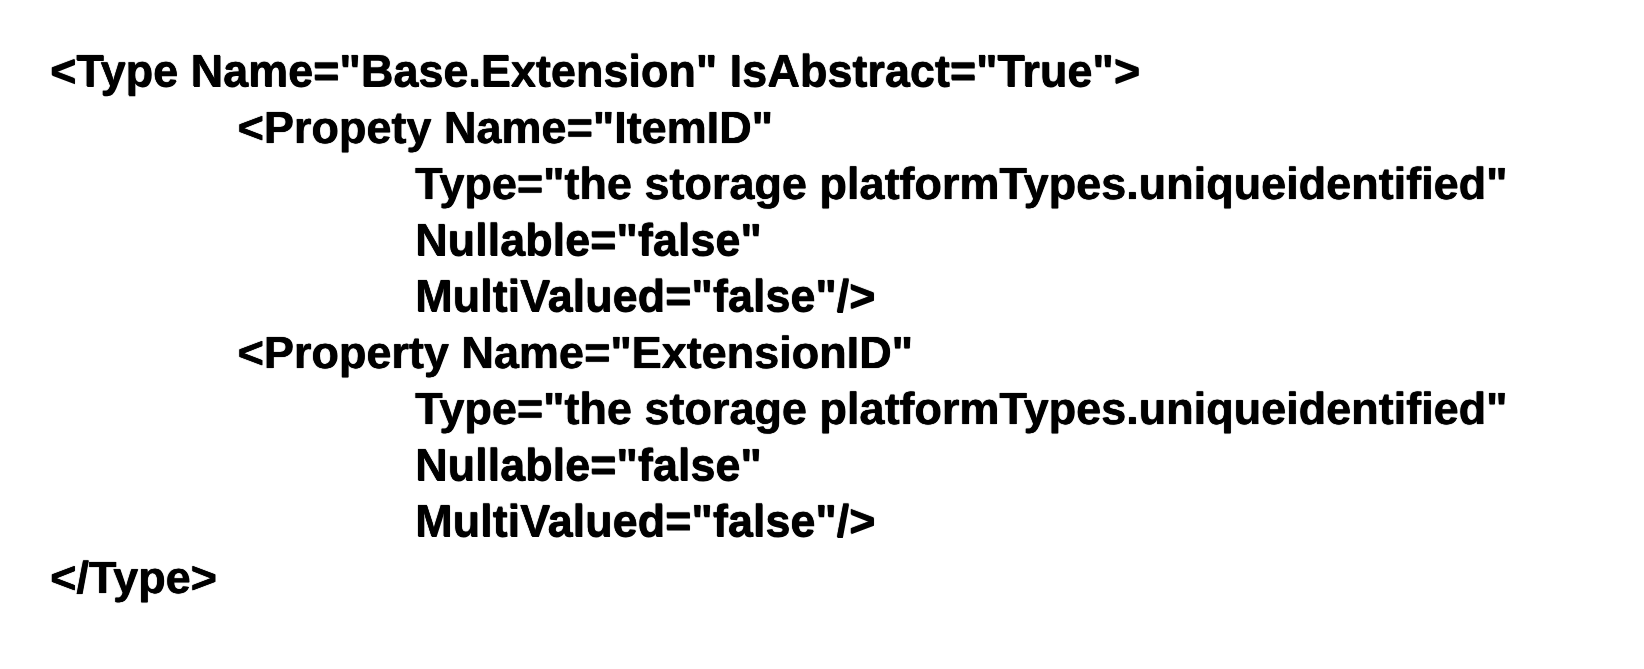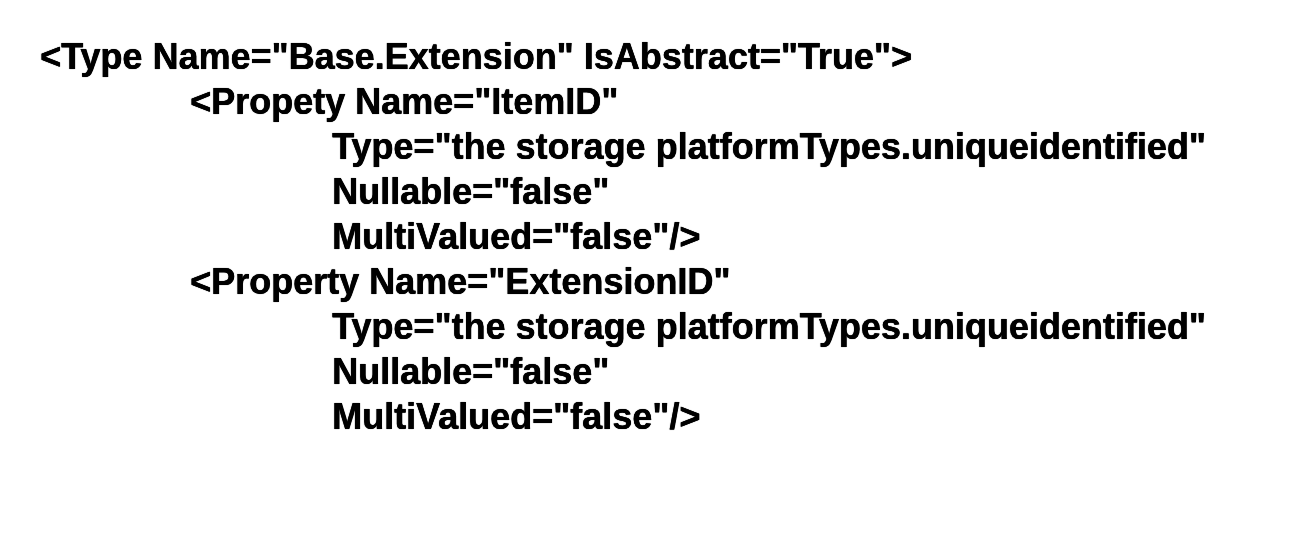--- a/index.html
+++ b/index.html
@@ -44,14 +44,15 @@
   <div class="code-block">
     <div class="code-line indent-0">&lt;Type Name="Base.Extension" IsAbstract="True"&gt;</div>
     <div class="code-line indent-1">&lt;Propety Name="ItemID"</div>
     <div class="code-line indent-2">Type="the storage platformTypes.uniqueidentified"</div>
     <div class="code-line indent-2">Nullable="false"</div>
     <div class="code-line indent-2">MultiValued="false"/&gt;</div>
     <div class="code-line indent-1">&lt;Property Name="ExtensionID"</div>
     <div class="code-line indent-2">Type="the storage platformTypes.uniqueidentified"</div>
     <div class="code-line indent-2">Nullable="false"</div>
     <div class="code-line indent-2">MultiValued="false"/&gt;</div>
+    <div class="code-line indent-0">&lt;/Type&gt;</div>
   </div>
 </div>
 
 </body></html>

